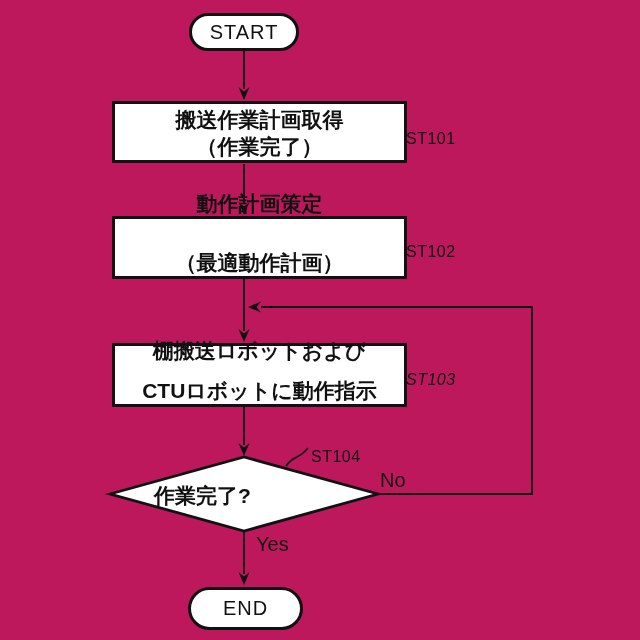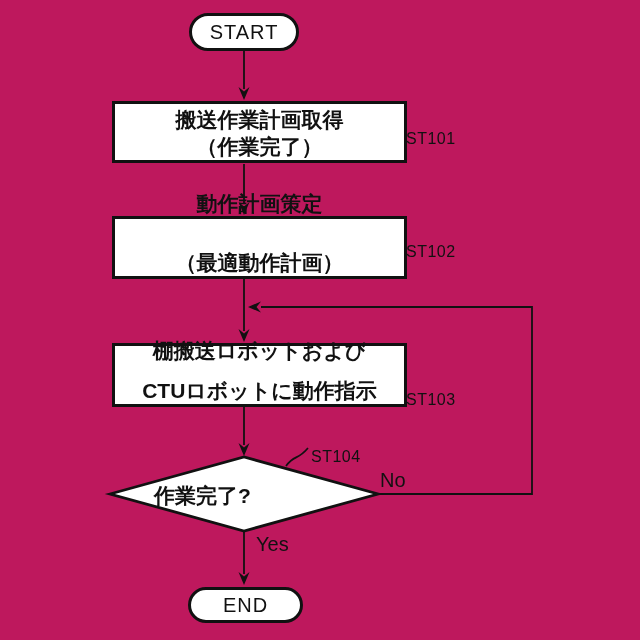--- a/index.html
+++ b/index.html
@@ -30,21 +30,21 @@
     border-radius: 22px;
     background: #ffffff;
     display: flex;
     align-items: center;
     justify-content: center;
     font-size: 20px;
     font-weight: 500;
     letter-spacing: 1px;
   }
   #terminal-start { left: 189px; top: 13px;  width: 110px; height: 38px; }
-  #terminal-end   { left: 188px; top: 587px; width: 115px; height: 36px; }
+  #terminal-end   { left: 188px; top: 587px; width: 115px; height: 43px; }
   .process {
     position: absolute;
     box-sizing: border-box;
     left: 112px;
     width: 295px;
     border: 3px solid #111111;
     background: #ffffff;
     display: flex;
     flex-direction: column;
     align-items: center;
@@ -60,21 +60,21 @@
   .step-ref {
     position: absolute;
     font-size: 16px;
     font-weight: 500;
     letter-spacing: 0.5px;
     white-space: nowrap;
     margin-top: 11px;
   }
   #ref-st101 { left: 406px; top: 119px; }
   #ref-st102 { left: 406px; top: 232px; }
-  #ref-st103 { left: 406px; top: 380px; }
+  #ref-st103 { left: 406px; top: 360px; font-style: italic; }
   #ref-st104 { left: 311px; top: 437px; }
   #decision-label {
     position: absolute;
     left: 154px;
     top: 482px;
     width: 180px;
     text-align: left;
     font-size: 21px;
     font-weight: 600;
   }

